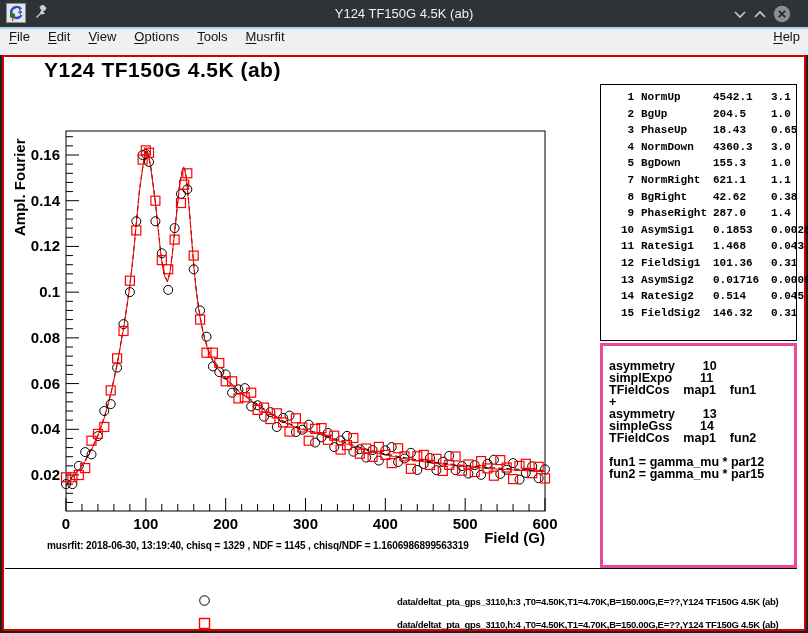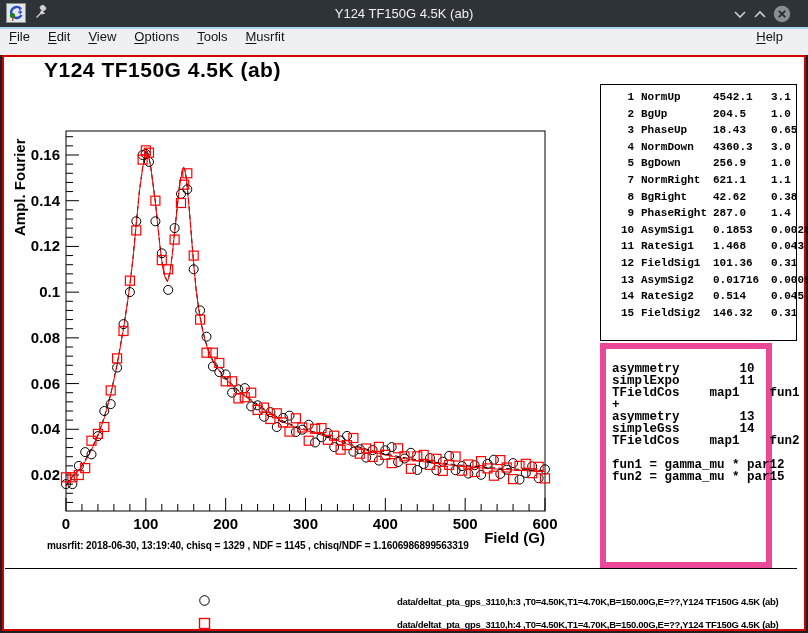--- a/index.html
+++ b/index.html
@@ -10,39 +10,39 @@
   .title-text{position:absolute;left:100px;right:100px;top:6px;text-align:center;color:#eef1f3;font-size:13px}
   .app-icon{position:absolute;left:6px;top:3px}
   .pin-icon{position:absolute;left:35px;top:5px}
   .win-btn{position:absolute;top:5px;width:18px;height:18px}
   .accent{position:absolute;top:27px;left:0;width:808px;height:2px;background:#a8d6ec}
   
   .menubar{position:absolute;top:29px;left:0;width:808px;height:26px;background:#eff0f1;
            display:flex;align-items:flex-start;font-size:13px;color:#141414}
   .menu-item{padding:0 9px;cursor:default}
   .menu-item u{text-decoration:underline;text-underline-offset:2px}
-  .menu-help{margin-left:auto;padding-right:25px}
+  .menu-help{margin-left:auto;padding-right:8px}
   
   .canvas{position:absolute;left:2px;top:55px;width:804px;height:576px;background:#ffffff;
           border:2px solid #d40000;box-sizing:border-box}
   .plot-title{position:absolute;left:44px;top:58px;font-size:21px;font-weight:bold;color:#000;letter-spacing:.5px}
   #plot-svg{position:absolute;left:4px;top:58px}
   .tick-label{font:bold 15px "Liberation Sans",sans-serif;fill:#000}
   .axis-title{font:bold 15px "Liberation Sans",sans-serif;fill:#000}
   
   .param-box{position:absolute;left:600px;top:84px;width:197px;height:257px;border:1px solid #000;
              background:#fff;box-sizing:border-box;padding:6px 0 0 20px;
              font-family:"Liberation Mono","DejaVu Sans Mono",monospace;font-size:11px;font-weight:bold;color:#000}
   .param-row{height:16.6px;white-space:pre}
   .p-idx{display:inline-block;width:13px;text-align:right;margin-right:7px}
   .p-name{display:inline-block;width:72px}
   .p-val{display:inline-block;width:58px}
-  .theory-box{position:absolute;left:600px;top:343px;width:172px;height:225px;border:6px solid #ec4899;
+  .theory-box{position:absolute;left:600px;top:343px;width:197px;height:225px;border:3px solid #ec4899;
               background:#fff;box-sizing:border-box;padding:14px 0 0 6px;
-              font-family:Liberation Mono, monospace;font-size:12.5px;font-weight:bold;color:#000}
+              font-family:Liberation Sans, sans-serif;font-size:12.5px;font-weight:bold;color:#000}
   .theory-line{white-space:pre;line-height:12px;min-height:12px}
   
   .divider{position:absolute;left:5px;top:568px;width:792px;height:1px;background:#000}
   .info-text{position:absolute;left:47px;top:540px;font-size:10px;font-weight:bold;color:#000;letter-spacing:-0.1px}
   .legend-label{position:absolute;left:397px;font-size:9.5px;font-weight:bold;color:#000;letter-spacing:-0.3px}
   .legend-marker{position:absolute;left:196px}
 </style>
 </head>
 <body>
 
@@ -348,21 +348,21 @@
       <rect x="530.1" y="404.3" width="9" height="9" fill="none" stroke="#ff0000" stroke-width="1.2"></rect>
       <rect x="536.5" y="415.9" width="9" height="9" fill="none" stroke="#ff0000" stroke-width="1.2"></rect>
     </g>
   </svg>
 
 <div class="param-box">
     <div class="param-row"><span class="p-idx">1</span><span class="p-name">NormUp</span><span class="p-val">4542.1</span><span class="p-err">3.1</span></div>
     <div class="param-row"><span class="p-idx">2</span><span class="p-name">BgUp</span><span class="p-val">204.5</span><span class="p-err">1.0</span></div>
     <div class="param-row"><span class="p-idx">3</span><span class="p-name">PhaseUp</span><span class="p-val">18.43</span><span class="p-err">0.65</span></div>
     <div class="param-row"><span class="p-idx">4</span><span class="p-name">NormDown</span><span class="p-val">4360.3</span><span class="p-err">3.0</span></div>
-    <div class="param-row"><span class="p-idx">5</span><span class="p-name">BgDown</span><span class="p-val">256.9</span><span class="p-err">1.0</span></div>
+    <div class="param-row"><span class="p-idx">5</span><span class="p-name">BgDown</span><span class="p-val">155.3</span><span class="p-err">1.0</span></div>
     <div class="param-row"><span class="p-idx">7</span><span class="p-name">NormRight</span><span class="p-val">621.1</span><span class="p-err">1.1</span></div>
     <div class="param-row"><span class="p-idx">8</span><span class="p-name">BgRight</span><span class="p-val">42.62</span><span class="p-err">0.38</span></div>
     <div class="param-row"><span class="p-idx">9</span><span class="p-name">PhaseRight</span><span class="p-val">287.0</span><span class="p-err">1.4</span></div>
     <div class="param-row"><span class="p-idx">10</span><span class="p-name">AsymSig1</span><span class="p-val">0.1853</span><span class="p-err">0.0028</span></div>
     <div class="param-row"><span class="p-idx">11</span><span class="p-name">RateSig1</span><span class="p-val">1.468</span><span class="p-err">0.043</span></div>
     <div class="param-row"><span class="p-idx">12</span><span class="p-name">FieldSig1</span><span class="p-val">101.36</span><span class="p-err">0.31</span></div>
     <div class="param-row"><span class="p-idx">13</span><span class="p-name">AsymSig2</span><span class="p-val">0.01716</span><span class="p-err">0.00098</span></div>
     <div class="param-row"><span class="p-idx">14</span><span class="p-name">RateSig2</span><span class="p-val">0.514</span><span class="p-err">0.045</span></div>
     <div class="param-row"><span class="p-idx">15</span><span class="p-name">FieldSig2</span><span class="p-val">146.32</span><span class="p-err">0.31</span></div>
   </div>

